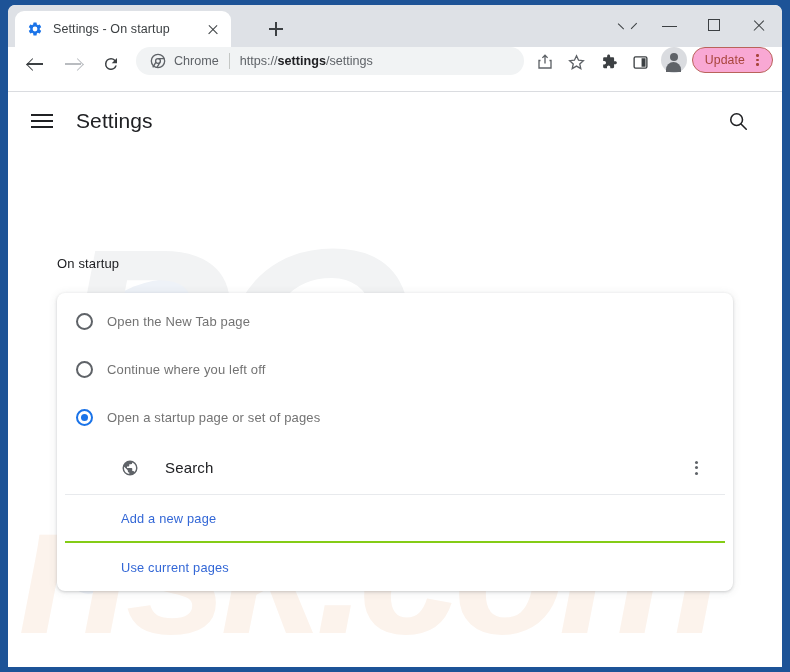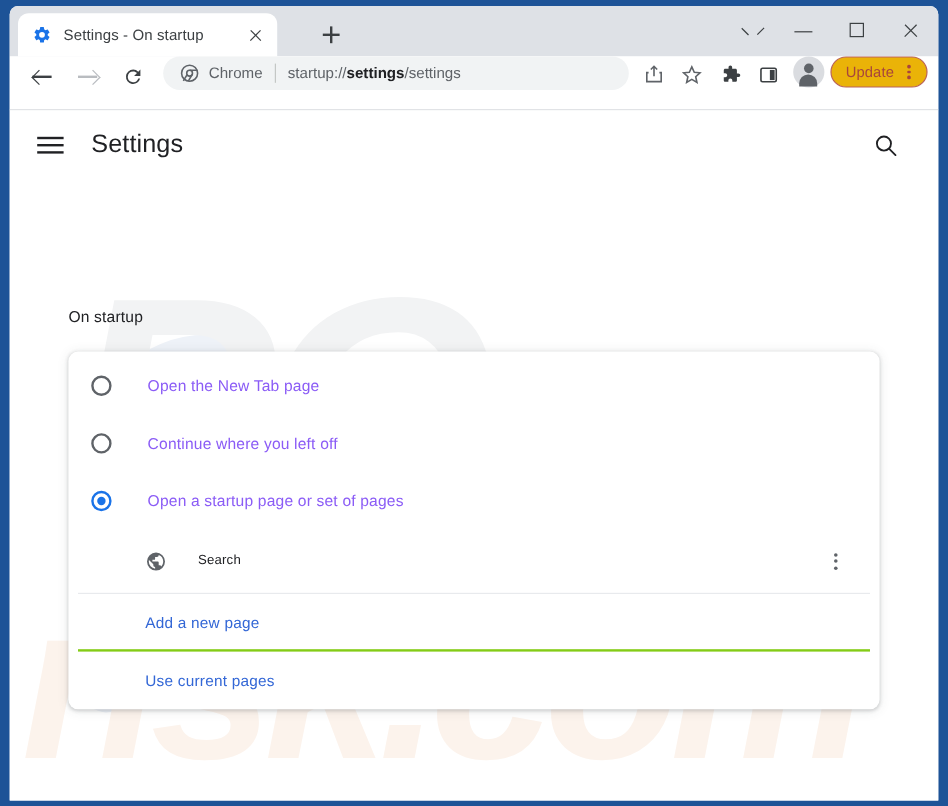--- a/index.html
+++ b/index.html
@@ -285,21 +285,21 @@
   #update-button {
     height: 26px;
     flex: 0 0 auto;
     border: 1px solid #b9635a;
     border-radius: 13px;
     display: flex;
     align-items: center;
     padding: 0 6px 0 12px;
     margin-right: 9px;
     box-sizing: border-box;
-    background: #eab308;
+    background: #f9a8d4;
   }
   #update-label {
     font-size: 12.3px;
     color: #a8453c;
     letter-spacing: .1px;
   }
   #update-menu-dots {
     width: 18px; height: 18px;
     position: relative;
     margin-left: 3px;
@@ -457,22 +457,22 @@
   .radio-mark.checked::after {
     content: "";
     position: absolute;
     left: 3px; top: 3px;
     width: 7px; height: 7px;
     border-radius: 50%;
     background: #1a73e8;
   }
   .radio-label {
     font-size: 13px;
-    color: #8b5cf6;
-    margin-left: 30px;
+    color: #737373;
+    margin-left: 14px;
     letter-spacing: .15px;
   }
 
   #page-entry {
     display: flex;
     align-items: center;
     height: 54px;
     padding: 0 17px 0 56px;
     box-sizing: border-box;
     border-bottom: 1px solid #e8eaed;
@@ -483,21 +483,21 @@
     width: 18px; height: 18px;
     flex: 0 0 18px;
     margin-right: 26px;
     position: relative;
   }
   #page-entry-text {
     flex: 1 1 auto;
     min-width: 0;
   }
   #page-entry-title {
-    font-size: 11px;
+    font-size: 15px;
     color: #202124;
     letter-spacing: .15px;
     line-height: 17px;
   }
   #page-entry-url {
     font-size: 12.6px;
     color: #5f6368;
     letter-spacing: .15px;
     line-height: 19px;
     white-space: nowrap;
@@ -595,21 +595,21 @@
           <svg width="16" height="16" viewBox="0 0 24 24" aria-hidden="true">
             <circle cx="12" cy="12" r="10" fill="none" stroke="#5f6368" stroke-width="2"></circle>
             <circle cx="12" cy="12" r="3.6" fill="none" stroke="#5f6368" stroke-width="2"></circle>
             <path d="M12 8.4H21.4" stroke="#5f6368" stroke-width="2" fill="none"></path>
             <path d="M8.9 13.8 4.2 21.5" stroke="#5f6368" stroke-width="2" fill="none"></path>
             <path d="M15.1 13.8 10.4 21.9" stroke="#5f6368" stroke-width="2" fill="none"></path>
           </svg>
         </span>
         <span id="omnibox-chip-label">Chrome</span>
         <span id="omnibox-divider"></span>
-        <span id="omnibox-url"><span>startup://</span><b>settings</b><span>/settings</span></span>
+        <span id="omnibox-url"><span>https://</span><b>settings</b><span>/settings</span></span>
       </div>
 
       <div class="tb-icon-btn">
         <svg width="18" height="18" viewBox="0 0 24 24" style="position:absolute;left:6px;top:6px" aria-hidden="true">
           <path fill="none" stroke="#5f6368" stroke-width="1.8" d="M6 10H4v10h16V10h-2"></path>
           <path fill="none" stroke="#5f6368" stroke-width="1.8" d="M12 14V3M8.5 6.5 12 3l3.5 3.5"></path>
         </svg>
       </div>
       <div class="tb-icon-btn">
         <svg width="19" height="19" viewBox="0 0 24 24" style="position:absolute;left:5.5px;top:5.5px" aria-hidden="true">

